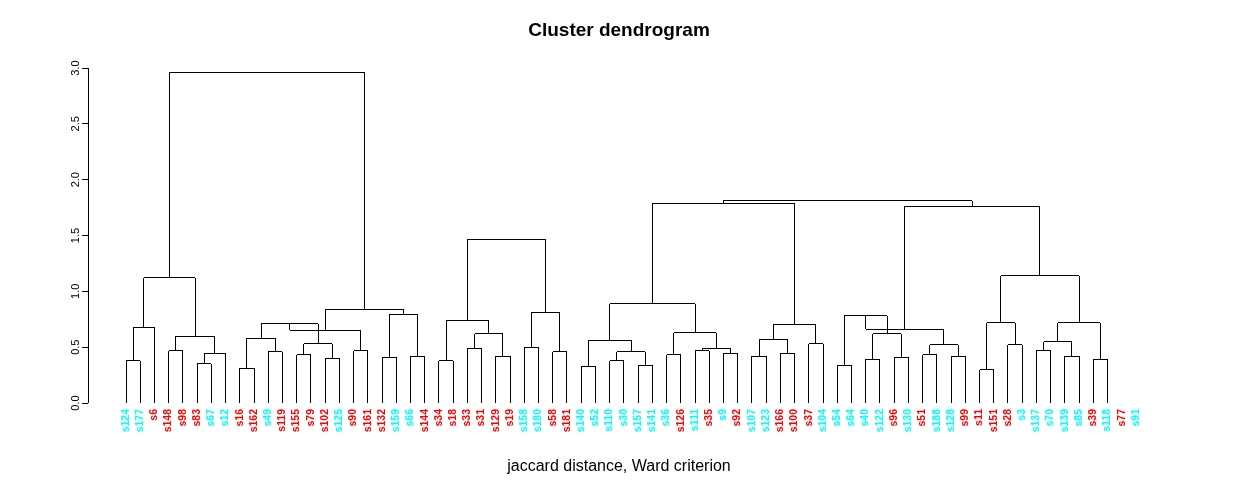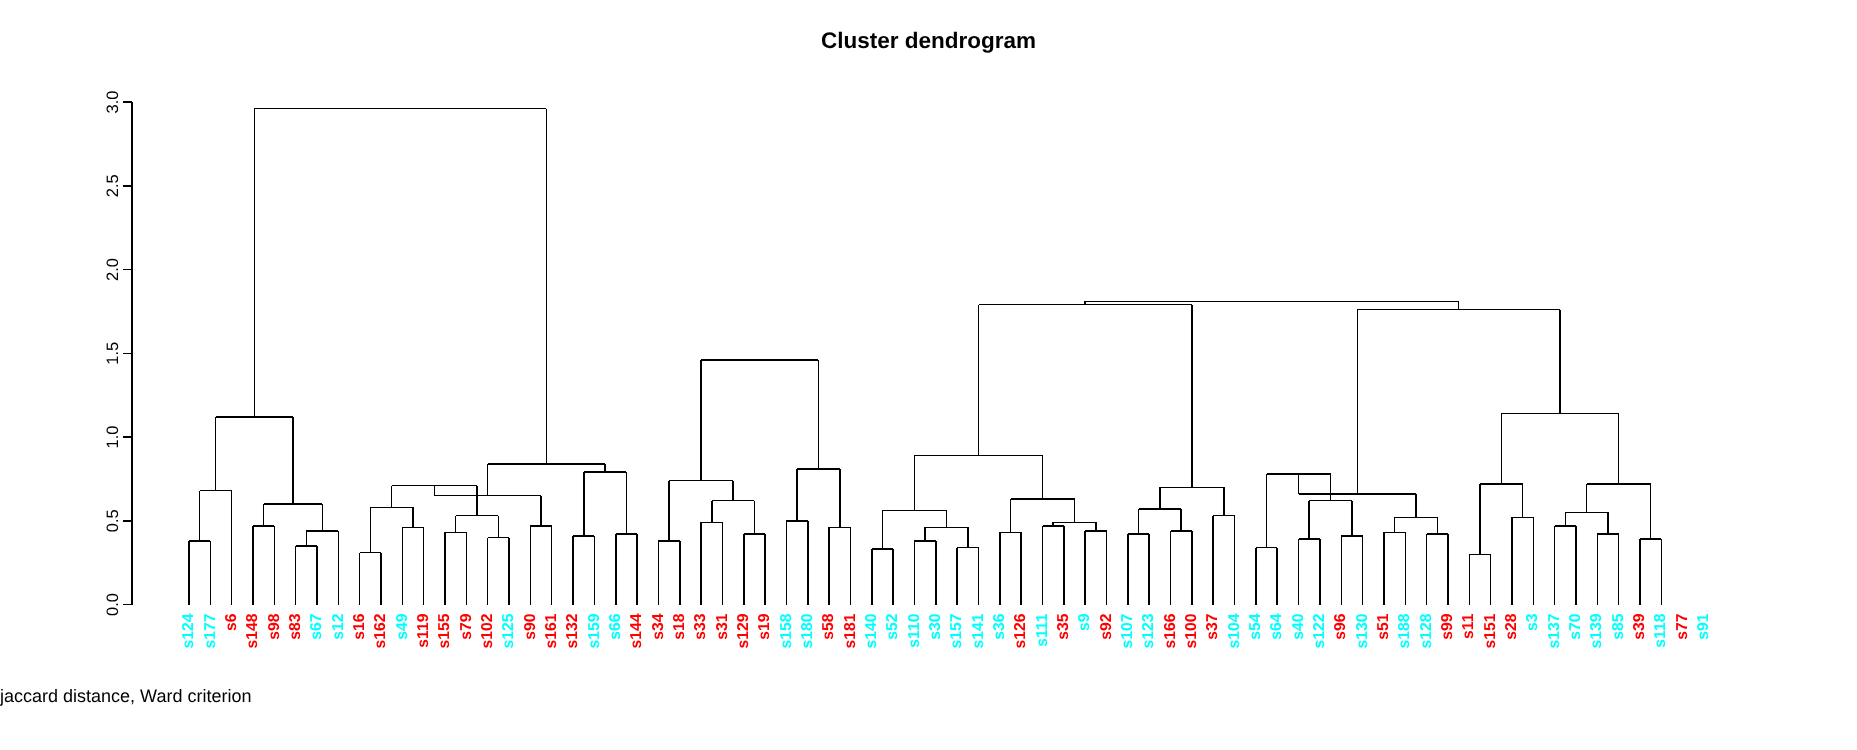--- a/index.html
+++ b/index.html
@@ -1,21 +1,21 @@
 <!DOCTYPE html>
 <html><head>
 <meta charset="utf-8">
 <style>
   html,body{margin:0;padding:0;background:#ffffff;}
   body{width:1238px;height:500px;overflow:hidden;font-family:"Liberation Sans",sans-serif;}
   #root{position:relative;width:1238px;height:500px;background:#fff;}
   #title{position:absolute;top:19px;left:0;width:1238px;text-align:center;
-         font-size:15px;font-weight:bold;color:#000;letter-spacing:0px;}
-  #xlabel{position:absolute;top:457px;left:0;width:1238px;text-align:left;
-          font-size:12px;color:#000;}
+         font-size:19px;font-weight:bold;color:#000;letter-spacing:0px;}
+  #xlabel{position:absolute;top:457px;left:0;width:1238px;text-align:center;
+          font-size:16px;color:#000;}
   #plot{position:absolute;left:0;top:0;width:1238px;height:500px;}
   .axis-tick-label{font-size:11px;fill:#000;font-family:"Liberation Sans",sans-serif;}
   .leaf-label{font-size:10.5px;font-family:"Liberation Sans",sans-serif;font-weight:bold;}
 </style>
 </head>
 <body>
 
 <div id="root">
 
   <div id="title">Cluster dendrogram</div>

